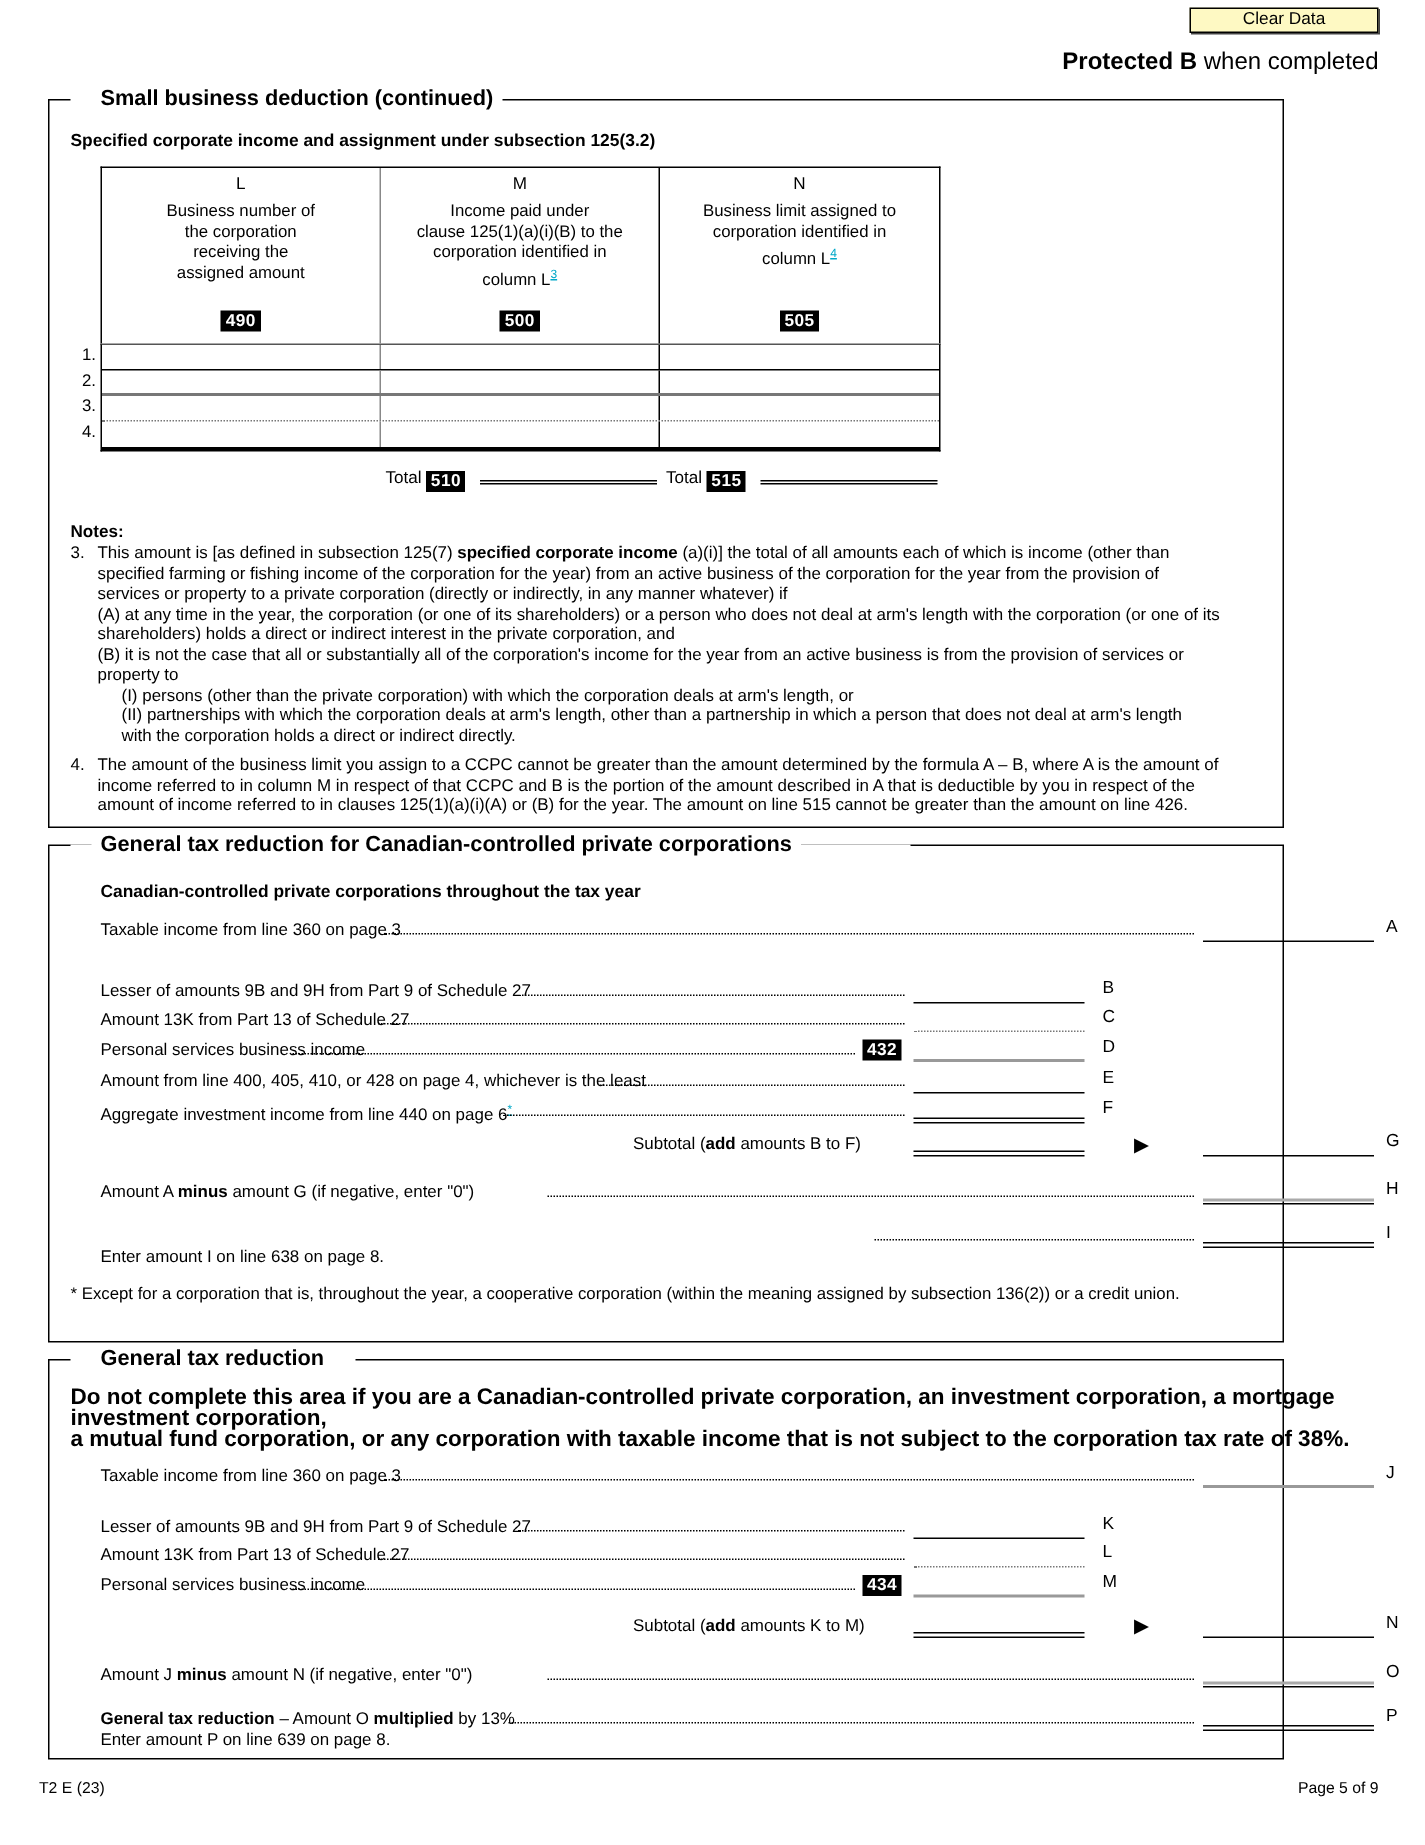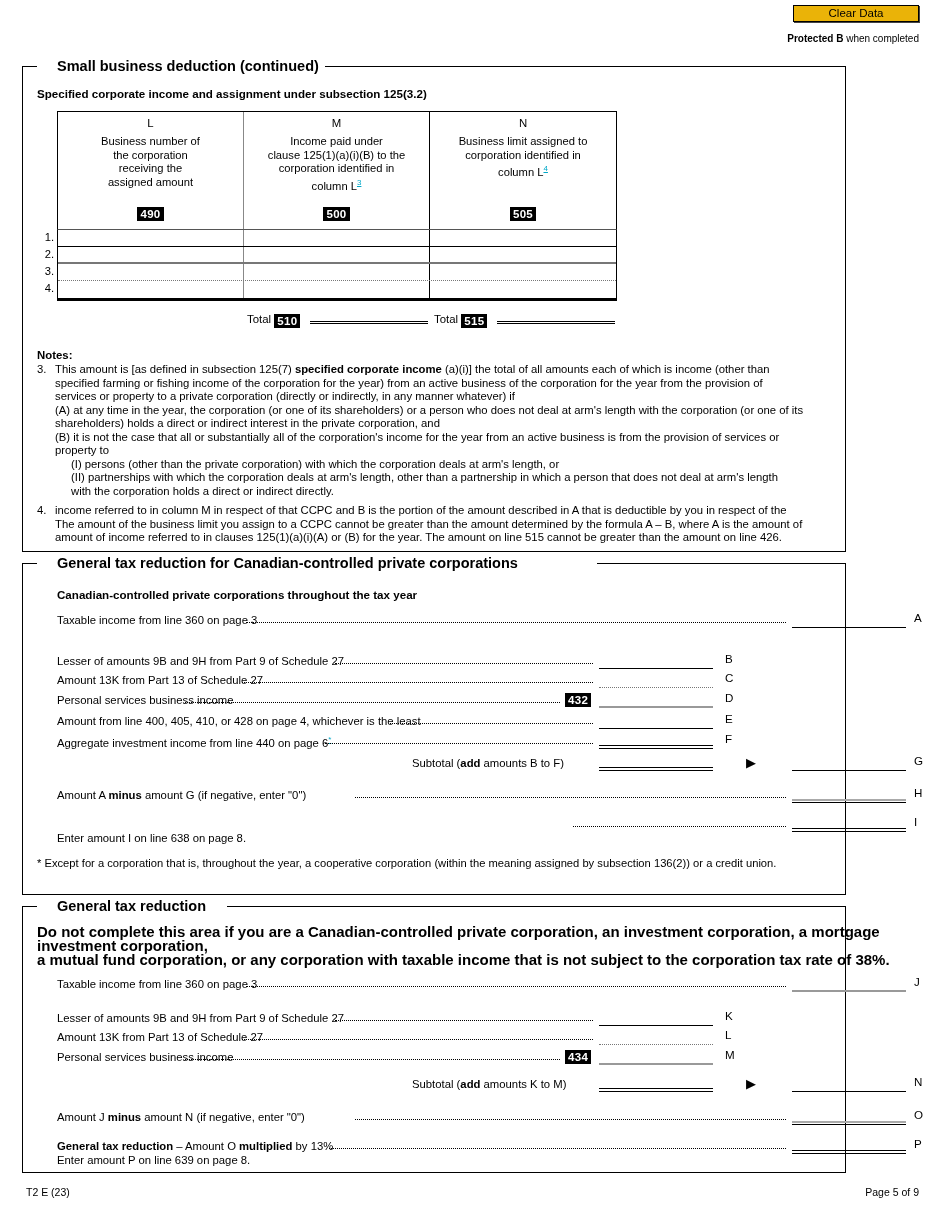--- a/index.html
+++ b/index.html
@@ -15,41 +15,41 @@
     overflow: hidden;
   }
 
   
   .topbar {
     position: absolute; top: 0; left: 0; width: 950px; height: 56px;
   }
   .clear-data-btn {
     position: absolute; right: 31px; top: 5px;
     width: 126px; height: 17px;
-    background: #eab308;
+    background: #fef9c3;
     border: 1px solid #000;
     box-shadow: 1px 1px 0 #444;
     font-size: 11.5px;
     line-height: 15px;
     text-align: center;
     color: #000;
     cursor: pointer;
     font-family: "Liberation Sans", sans-serif;
   }
   .protected {
     position: absolute; right: 31px; top: 33px;
-    font-size: 10px;
+    font-size: 16px;
     white-space: nowrap;
   }
   .protected b { font-weight: bold; }
 
   
   .section {
     position: absolute;
-    left: 22px;
+    left: 32px;
     width: 824px;
     border: 1px solid #000;
   }
   .section-legend {
     position: absolute;
     top: -9px; left: 28px;
     background: #fff;
     padding: 0 6px;
     font-size: 14.5px;
     font-weight: bold;
@@ -316,22 +316,22 @@
         <p>(B) it is not the case that all or substantially all of the corporation's income for the year from an active business is from the provision of services or</p>
         <p>property to</p>
         <p class="ind">(I) persons (other than the private corporation) with which the corporation deals at arm's length, or</p>
         <p class="ind">(II) partnerships with which the corporation deals at arm's length, other than a partnership in which a person that does not deal at arm's length</p>
         <p class="ind">with the corporation holds a direct or indirect directly.</p>
       </div>
     </div>
     <div class="note" style="margin-top:6px;">
       <span class="num">4.</span>
       <div>
+        <p>The amount of the business limit you assign to a CCPC cannot be greater than the amount determined by the formula A – B, where A is the amount of</p>
         <p>income referred to in column M in respect of that CCPC and B is the portion of the amount described in A that is deductible by you in respect of the</p>
-        <p>The amount of the business limit you assign to a CCPC cannot be greater than the amount determined by the formula A – B, where A is the amount of</p>
         <p>amount of income referred to in clauses 125(1)(a)(i)(A) or (B) for the year. The amount on line 515 cannot be greater than the amount on line 426.</p>
       </div>
     </div>
   </div>
 </div>
 
 <div class="section" id="sec-gtr-ccpc">
   <div class="legend-mask" style="width:560px;"></div>
   <div class="section-legend">General tax reduction for Canadian-controlled private corporations</div>
 

